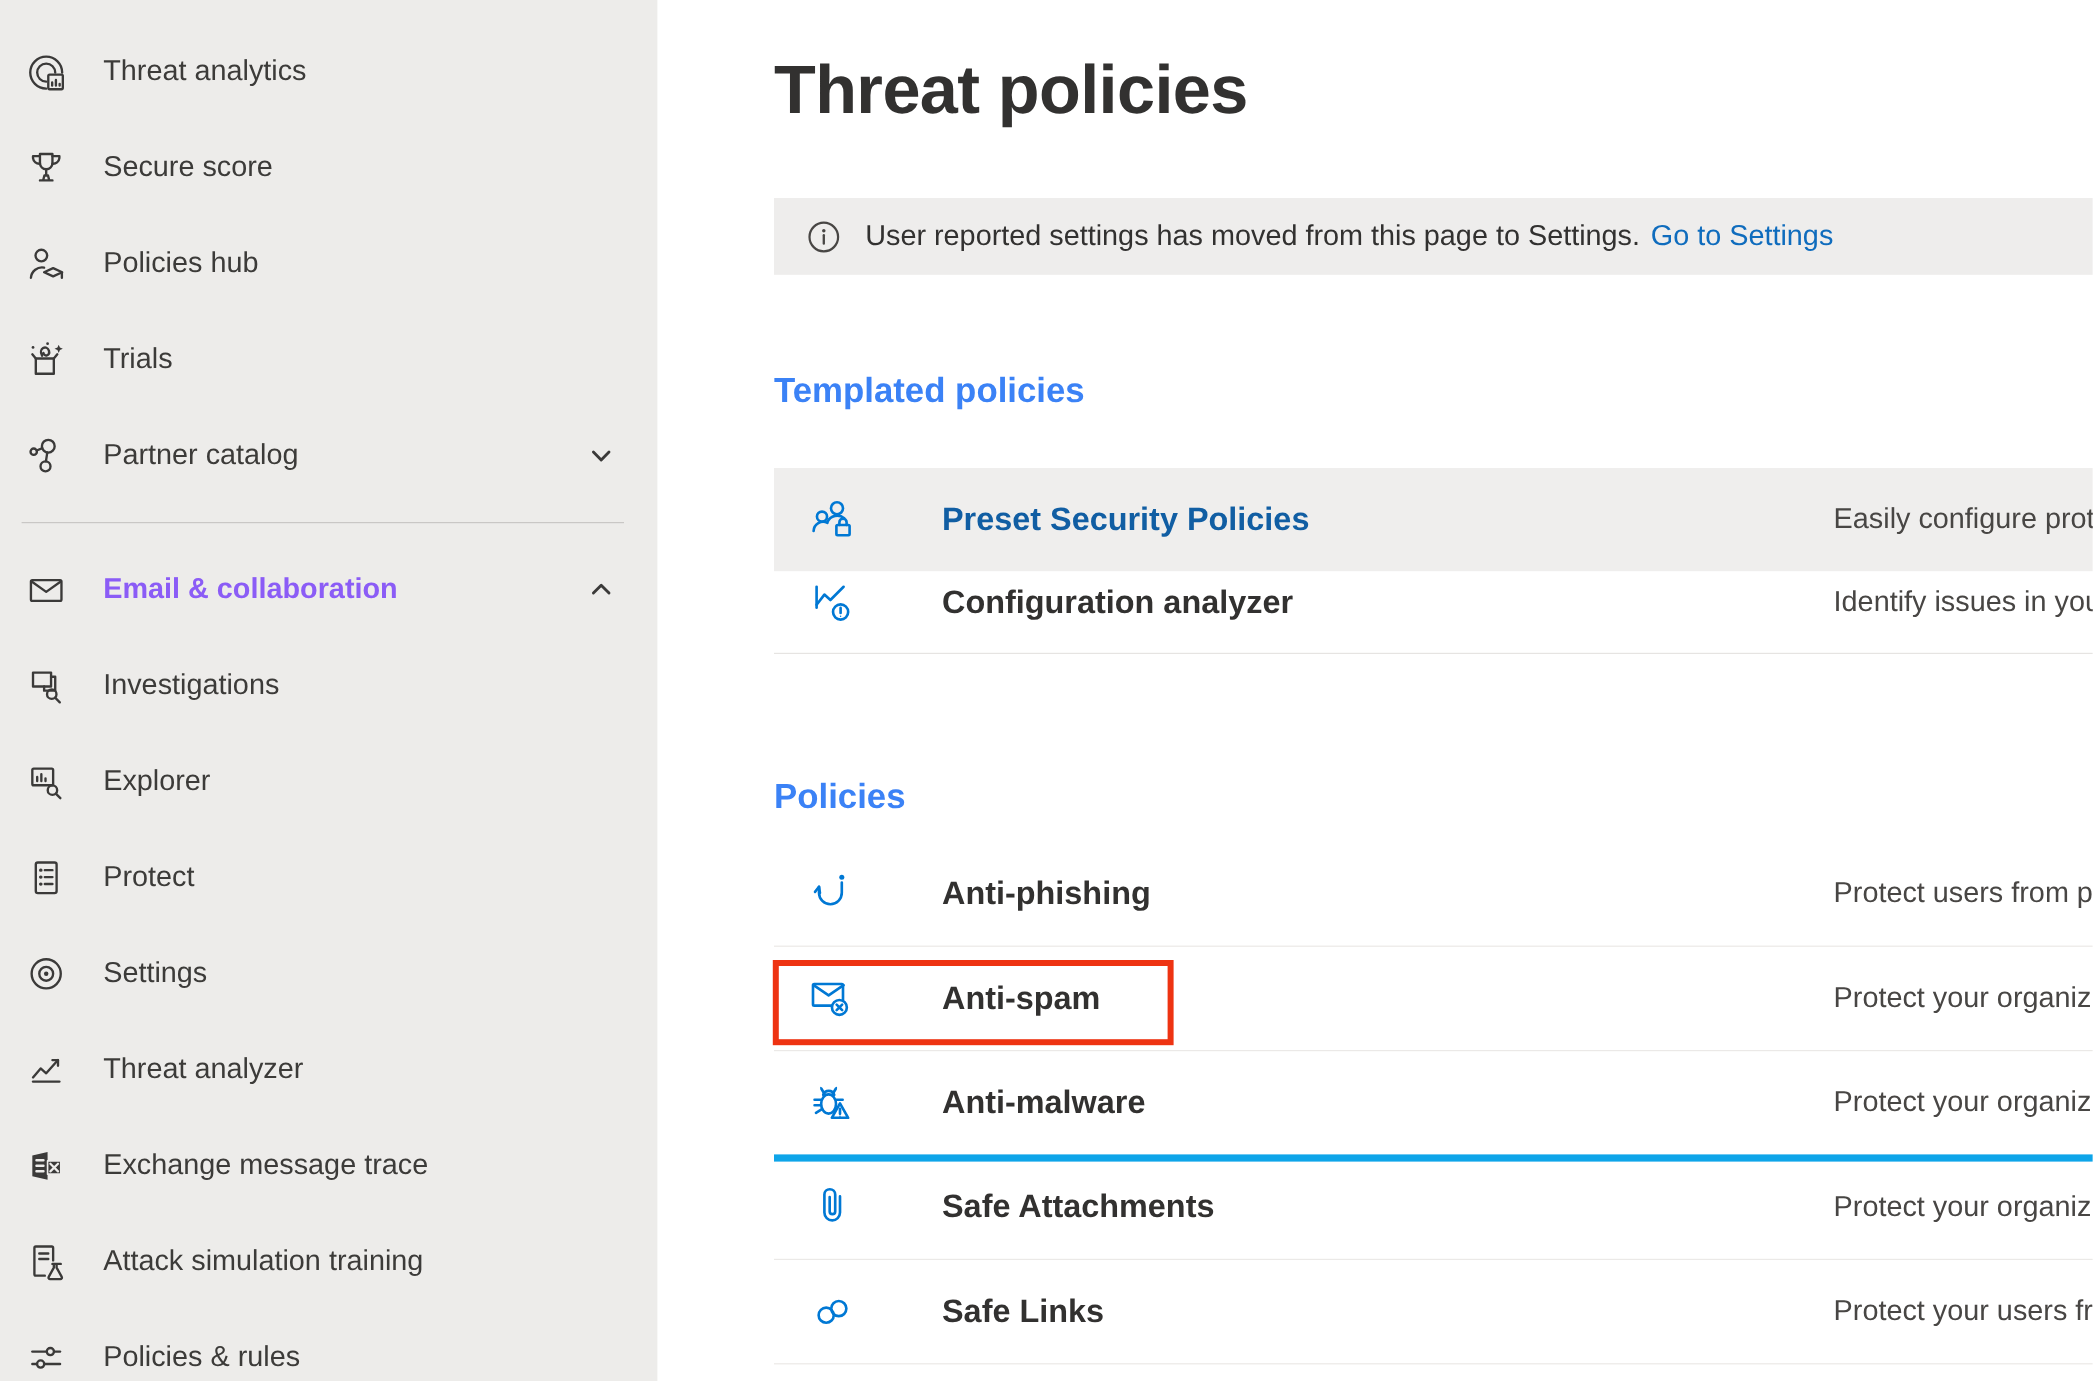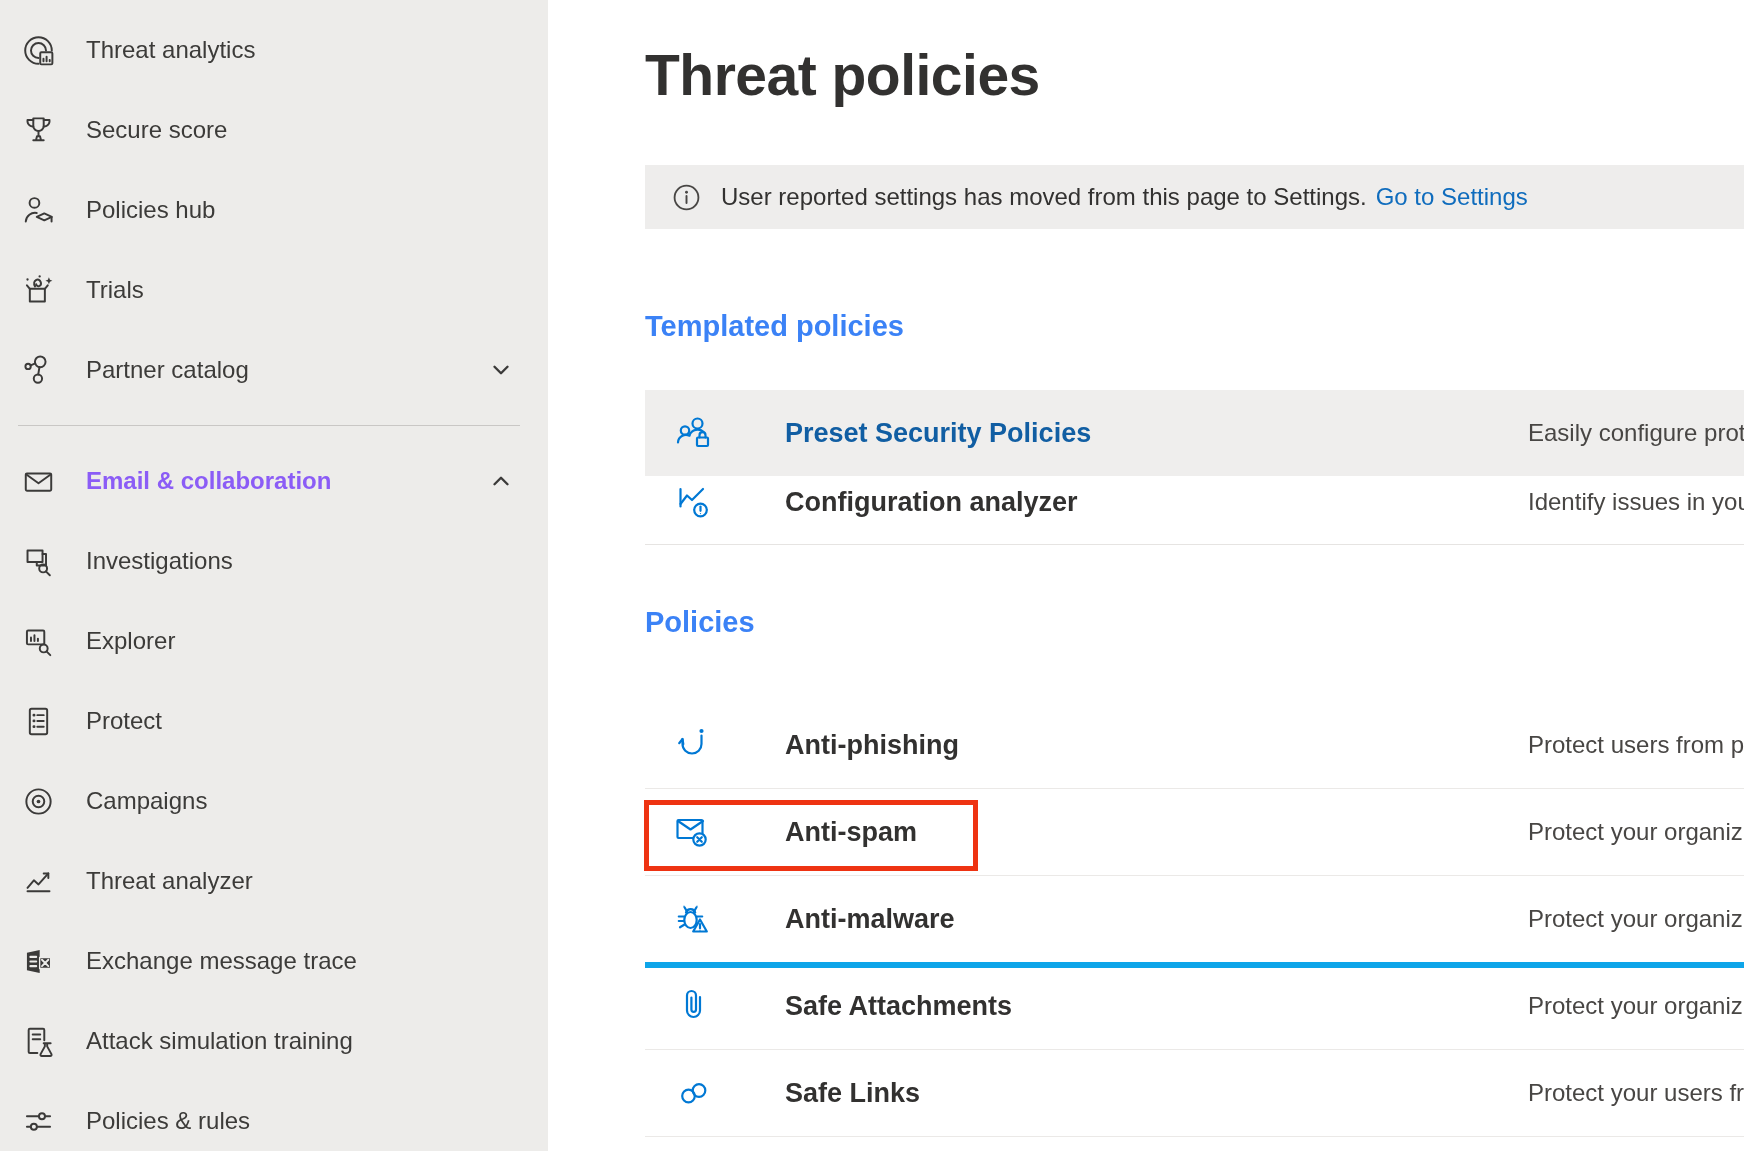--- a/index.html
+++ b/index.html
@@ -6,21 +6,21 @@
   body{
     width:1744px;height:1151px;overflow:hidden;position:relative;
     font-family:"Liberation Sans", sans-serif;background:#ffffff;
     -webkit-font-smoothing:antialiased;
   }
   #app{position:absolute;inset:0;}
 
   
   #sidebar{
     position:absolute;left:0;top:0;width:548px;height:1151px;
-    background:#edecea;padding-top:10px;box-sizing:border-box;
+    background:#edecea;padding-top:20px;box-sizing:border-box;
   }
   .nav-item{
     height:80px;display:flex;align-items:center;cursor:pointer;
   }
   .nav-icon{width:37px;height:37px;margin-left:20px;margin-right:29px;flex:0 0 auto;display:flex;align-items:center;justify-content:center;}
   .ni{width:37px;height:37px;fill:none;stroke:#3b3a39;stroke-width:1.7;stroke-linecap:round;stroke-linejoin:round;}
   .nav-label{font-size:24px;color:#3c3b39;white-space:nowrap;}
   .nav-label.bold{font-weight:700;color:#8b5cf6;text-align:right;}
   .chev{width:26px;height:26px;fill:none;stroke:#3b3a39;stroke-width:2.2;stroke-linecap:round;stroke-linejoin:round;margin-left:auto;margin-right:34px;flex:0 0 auto;}
   .side-divider{height:1px;background:#c9c7c5;margin:15px 28px 15px 18px;}
@@ -38,21 +38,21 @@
     background:#eeedec;display:flex;align-items:center;
   }
   .banner .binfo{margin-left:26px;width:31px;height:31px;flex:0 0 auto;}
   .banner .btext{margin-left:19px;font-size:24px;color:#323130;white-space:nowrap;}
   .banner .blink{margin-left:9px;font-size:24px;color:#0f6cbd;text-decoration:none;white-space:nowrap;cursor:pointer;}
 
   .sec-heading{
     position:absolute;left:97px;margin:0;font-size:29px;line-height:36px;font-weight:700;color:#3b82f6;white-space:nowrap;
   }
   #sec-templated{top:308px;}
-  #sec-policies{top:604px;}
+  #sec-policies{top:646px;}
 
   .row{position:absolute;left:97px;right:0;cursor:pointer;}
   .rowicon{position:absolute;left:27px;top:50%;transform:translateY(-50%);width:44px;height:44px;}
   .pi{width:44px;height:44px;fill:none;stroke:#0078d4;stroke-width:2.2;stroke-linecap:round;stroke-linejoin:round;}
   .rowlabel{position:absolute;left:140px;top:50%;transform:translateY(-50%);font-size:27px;font-weight:600;color:#323130;white-space:nowrap;}
   .rowlabel.linkstyle{color:#115ea3;}
   .rowdesc{position:absolute;left:883px;top:50%;transform:translateY(-50%);font-size:24px;color:#484644;white-space:nowrap;}
 
   #row-preset{top:390px;height:86px;background:#efeeed;}
   #row-config{top:460px;height:84px;border-bottom:1px solid #e6e4e2;}
@@ -190,21 +190,21 @@
     </div>
 
     <div class="nav-item">
       <span class="nav-icon">
         <svg class="ni" viewBox="0 0 32 32">
           <circle cx="16" cy="16" r="10.5"></circle>
           <circle cx="16" cy="16" r="5"></circle>
           <circle cx="16" cy="16" r="1.6" fill="#3b3a39" stroke="none"></circle>
         </svg>
       </span>
-      <span class="nav-label">Campaigns</span>
+      <span class="nav-label">Settings</span>
     </div>
 
     <div class="nav-item">
       <span class="nav-icon">
         <svg class="ni" viewBox="0 0 32 32">
           <path d="M6.5 21.5 l5.5-6.5 4 3.5 8.5-9.5"></path>
           <path d="M20.5 9 h4 v4"></path>
           <path d="M6.5 24.5 h19"></path>
         </svg>
       </span>

